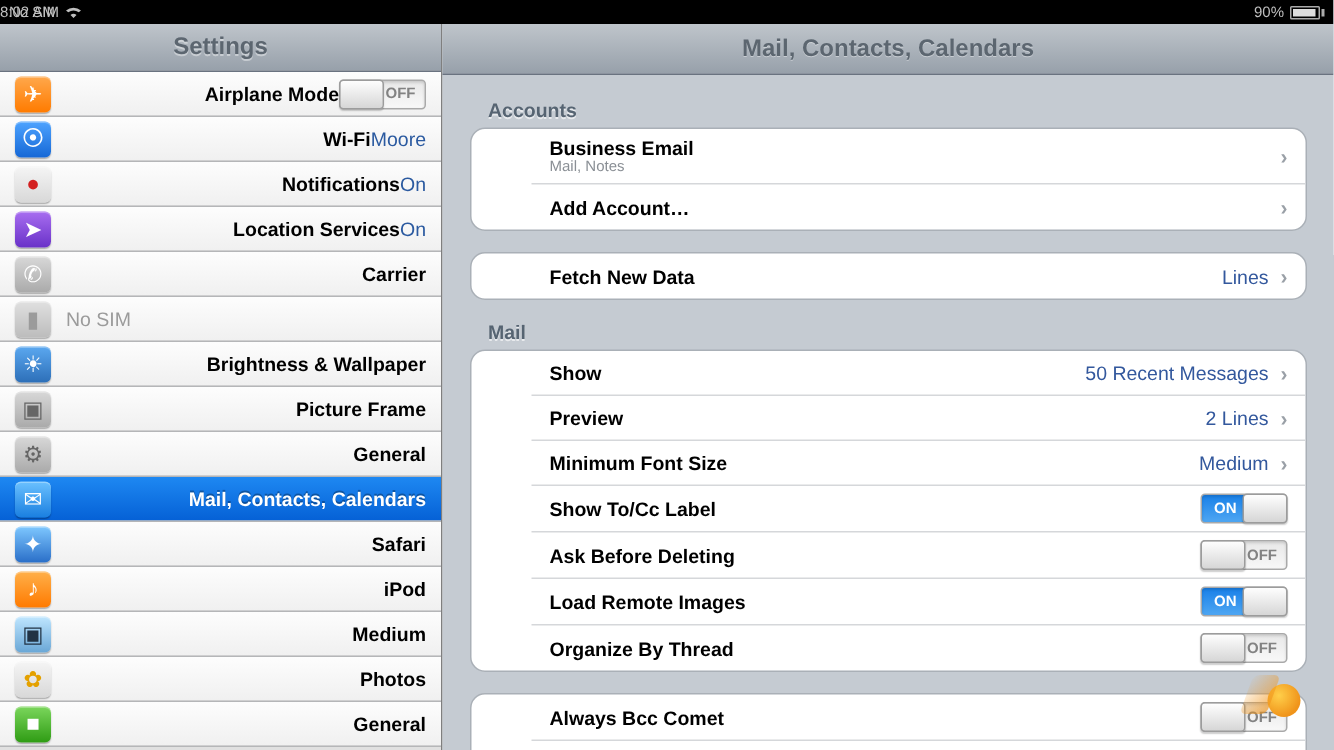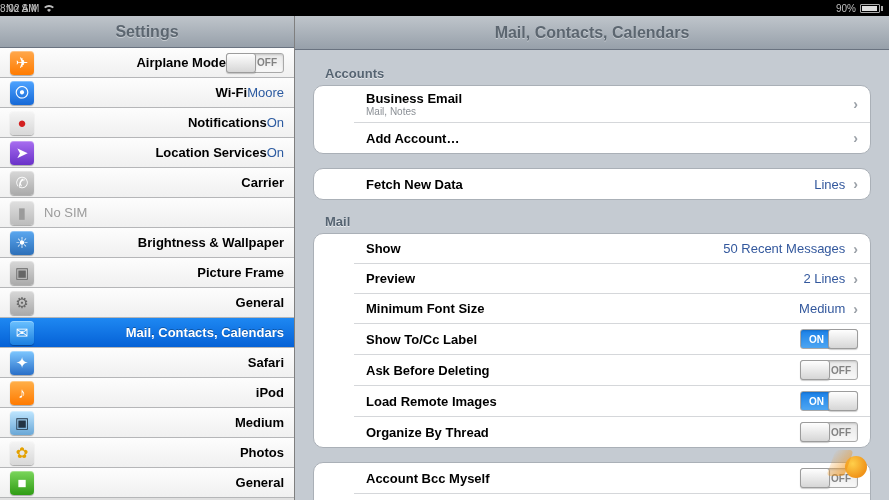--- a/index.html
+++ b/index.html
@@ -334,21 +334,21 @@
             <div class="toggle">
               <span>OFF</span>
               <span class="knob"></span>
             </div>
           </div>
         </div>
 
       <div class="group" id="grp-mail2">
           <div class="row">
             <div class="row-main">
-              <span class="row-label">Account Bcc Myself</span>
+              <span class="row-label">Always Bcc Comet</span>
             </div>
             <div class="toggle">
               <span>OFF</span>
               <span class="knob"></span>
             </div>
           </div>
           <div class="row"></div>
         </div>
     </div>
   </div>

